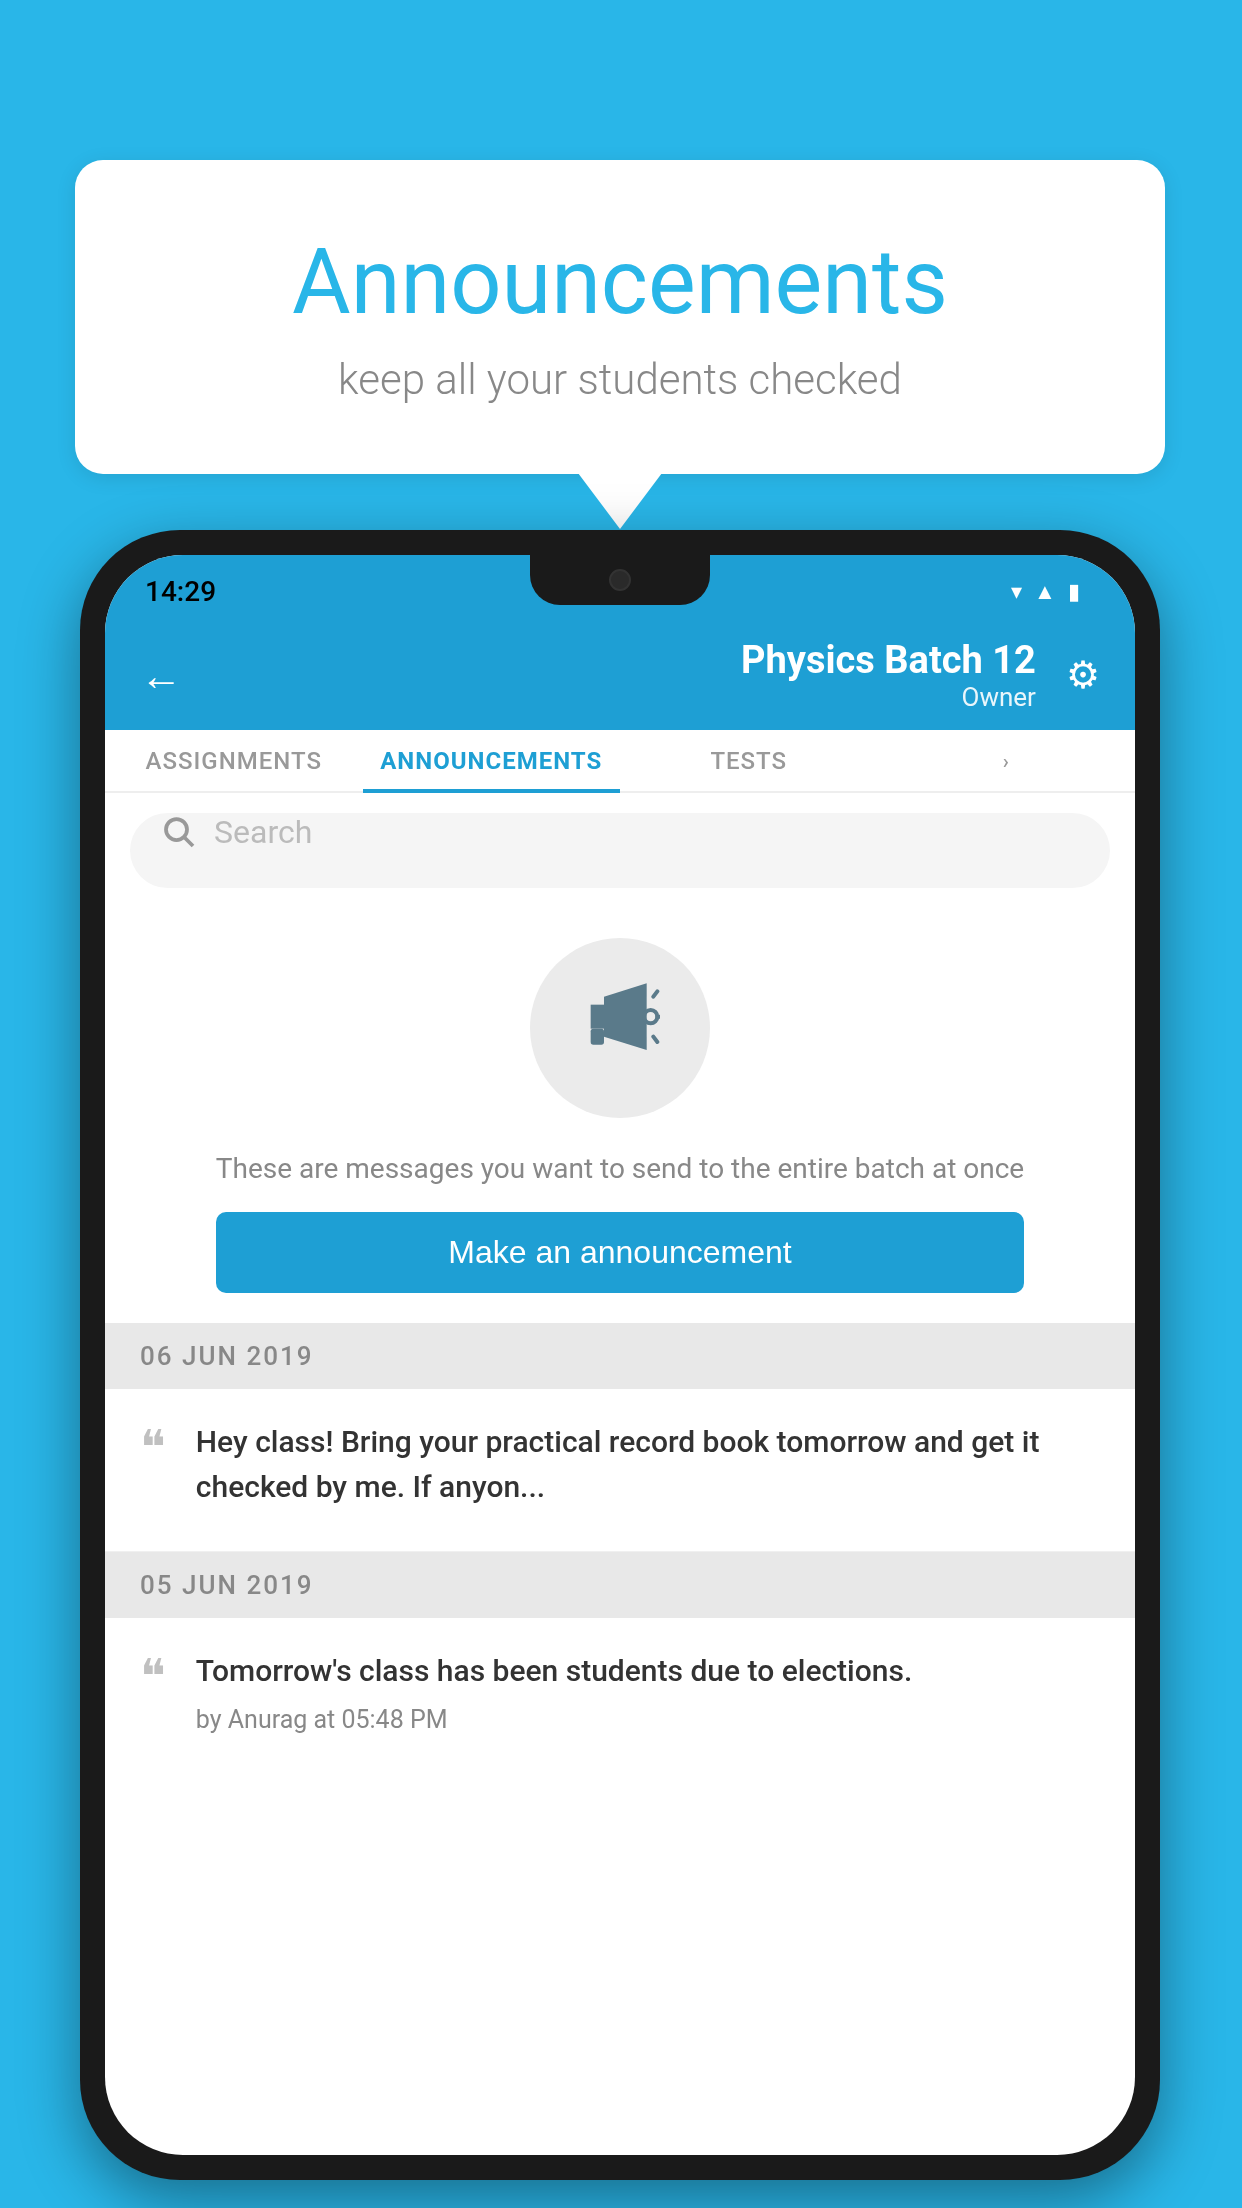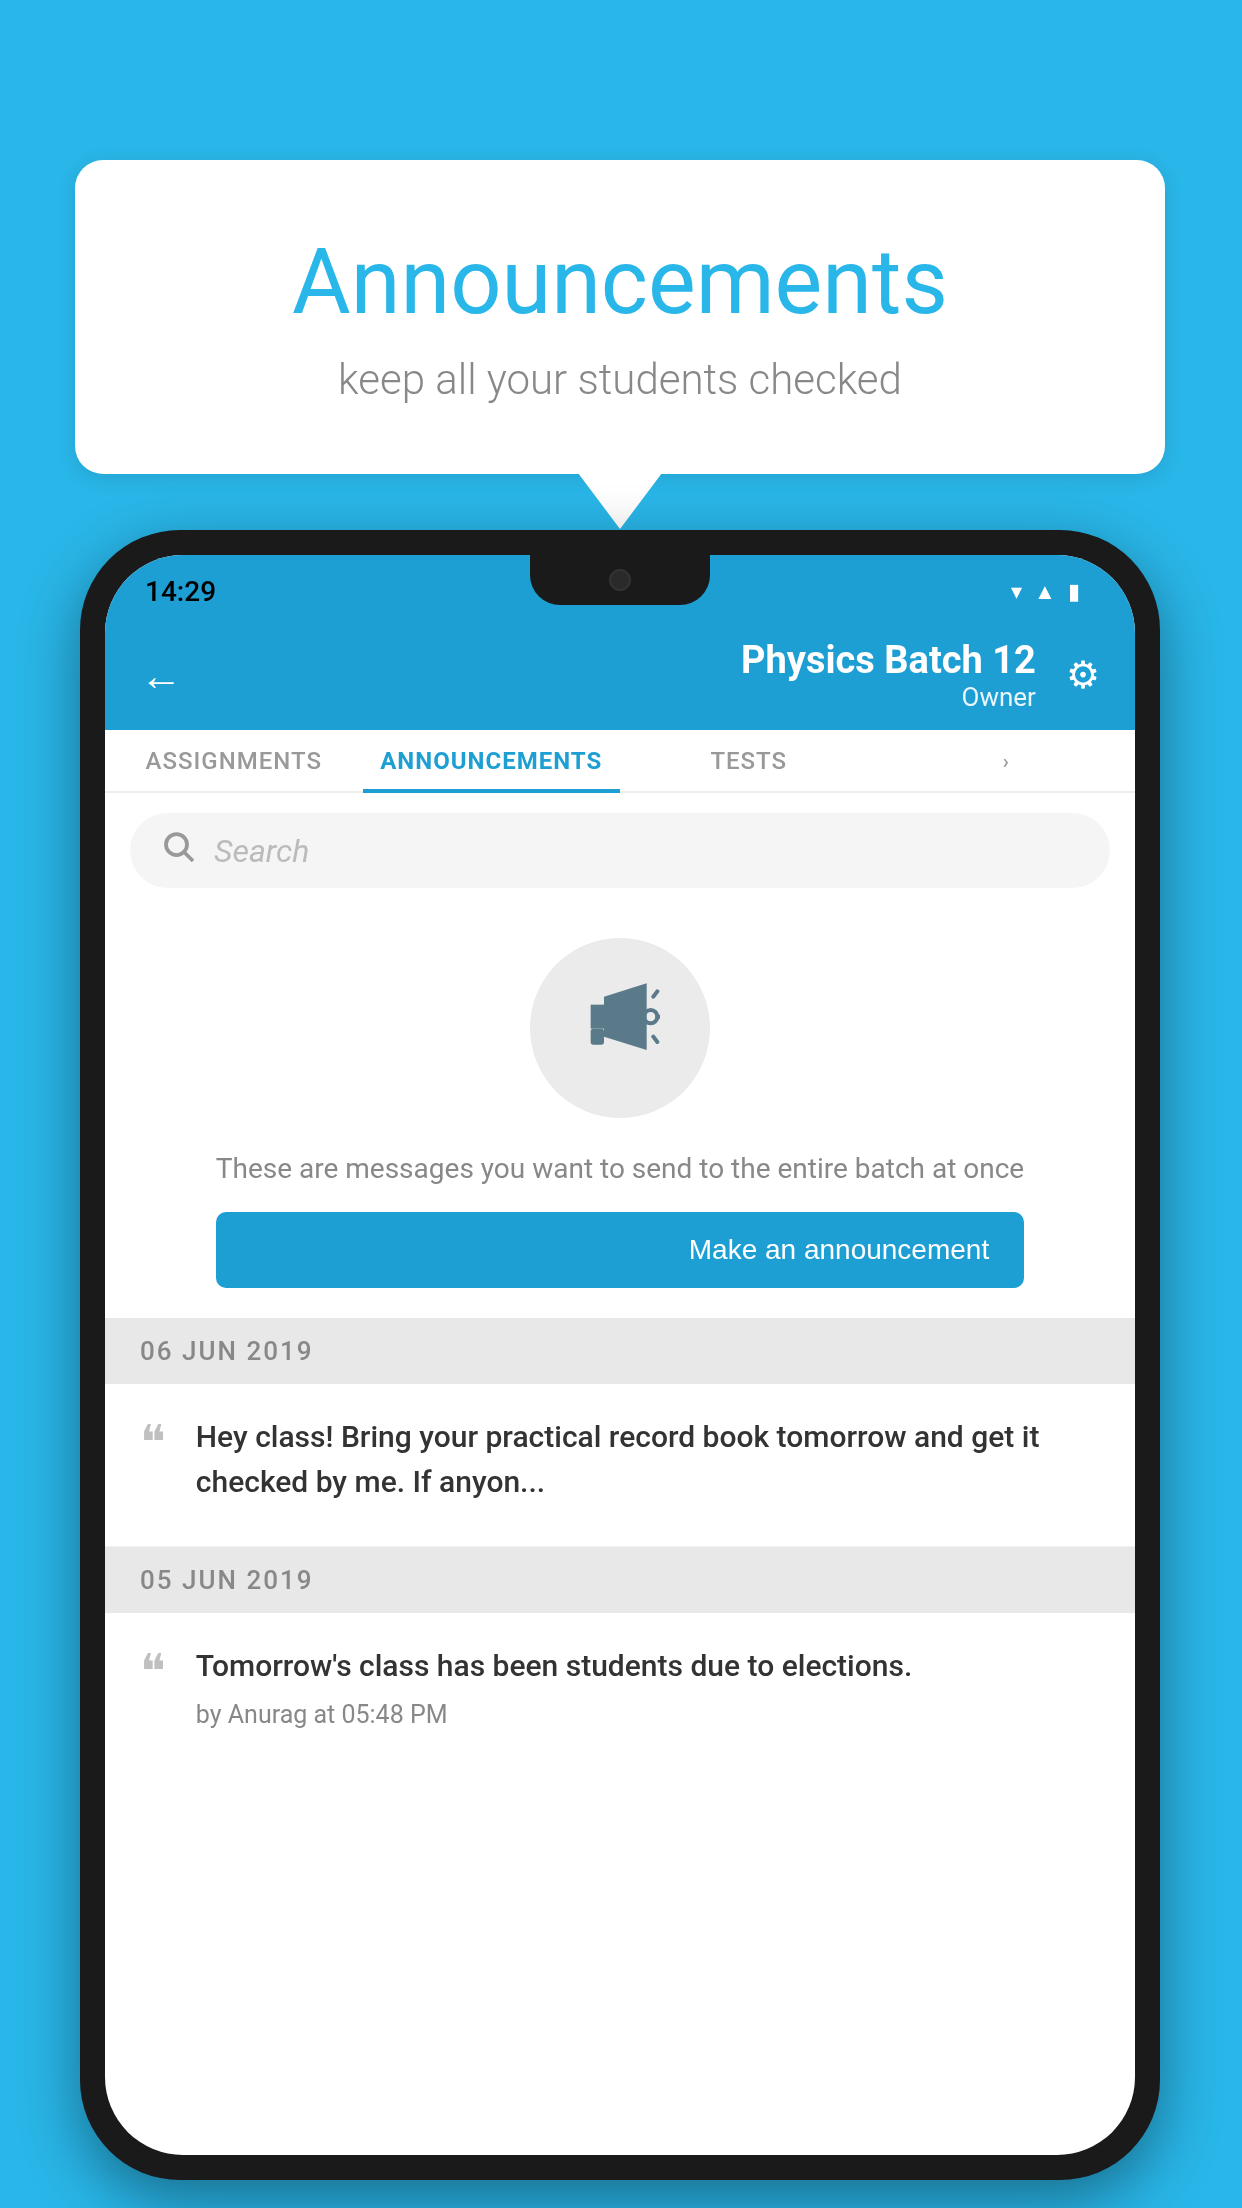--- a/index.html
+++ b/index.html
@@ -246,24 +246,23 @@
     .search-container {
       padding: 20px 25px;
       background: white;
     }
 
     .search-bar {
       background: #f5f5f5;
       border-radius: 40px;
       height: 75px;
       display: flex;
-      align-items: center;
+      align-items: flex-start;
       padding: 0 30px;
       gap: 18px;
-      font-style: italic;
     }
 
     .search-icon-svg {
       color: #999;
       font-size: 36px;
     }
 
     .search-placeholder {
       color: #bbb;
       font-size: 32px;
@@ -305,25 +304,24 @@
       line-height: 1.5;
       margin-bottom: 22px;
     }
 
     .make-announcement-btn {
       background: #1e9fd4;
       color: white;
       border: none;
       border-radius: 10px;
       padding: 22px 35px;
-      font-size: 28px;
+      font-size: 32px;
       font-weight: 500;
       cursor: pointer;
       width: 100%;
-      text-align: right;
     }
 
     
     .date-separator {
       background: #e8e8e8;
       padding: 18px 35px;
       color: #888;
       font-size: 26px;
       letter-spacing: 2px;
       font-weight: 500;

